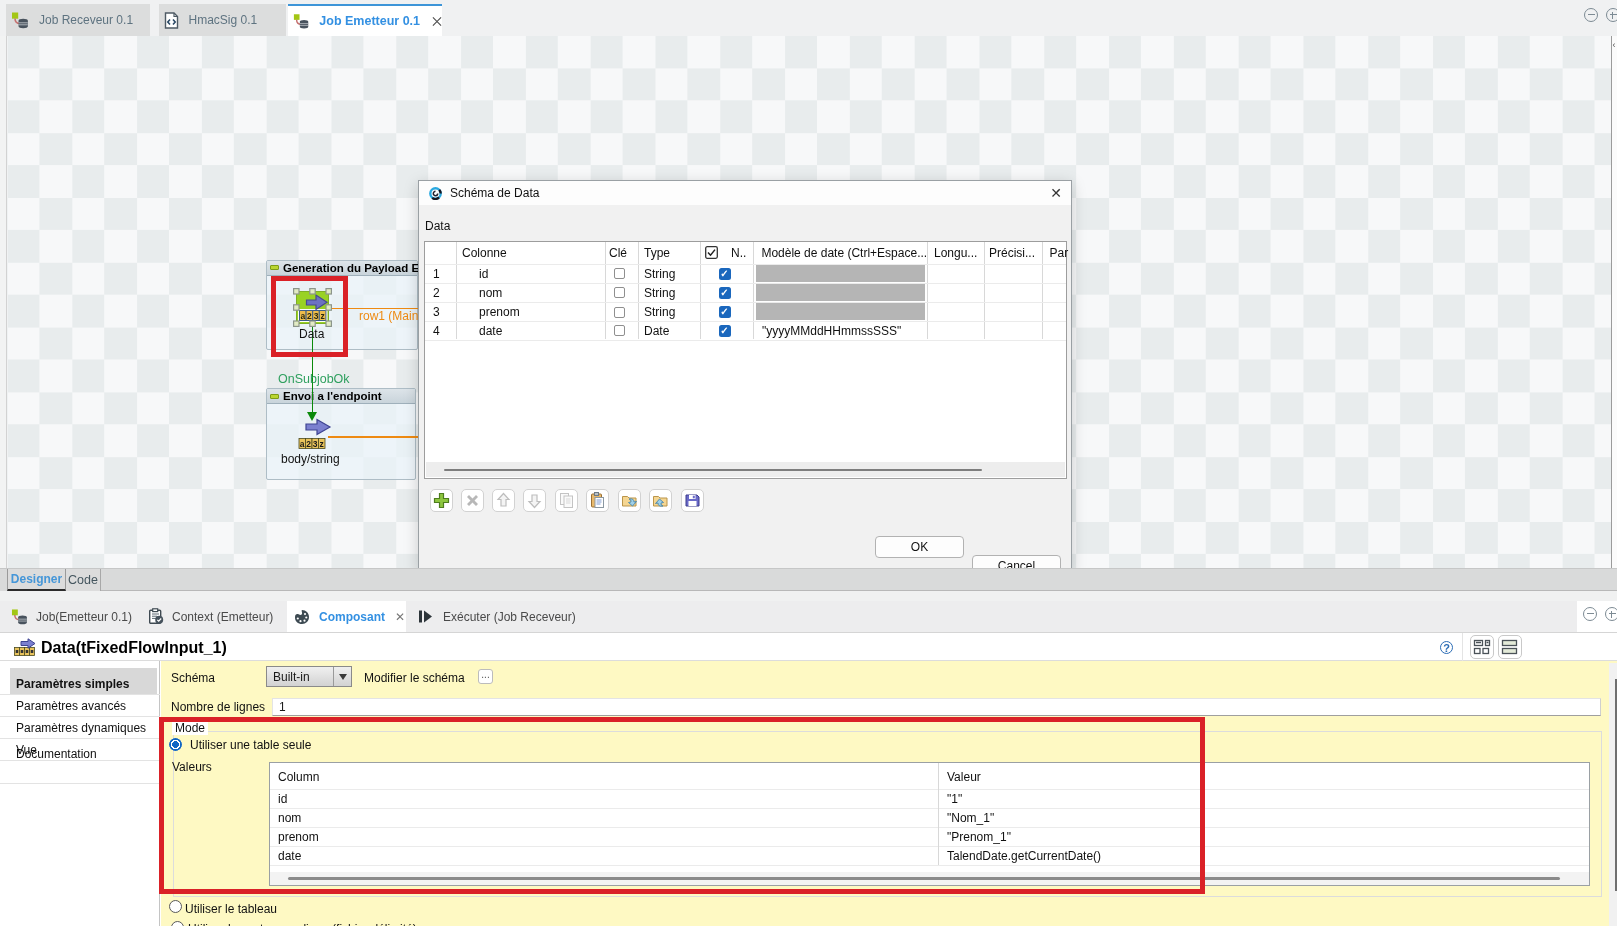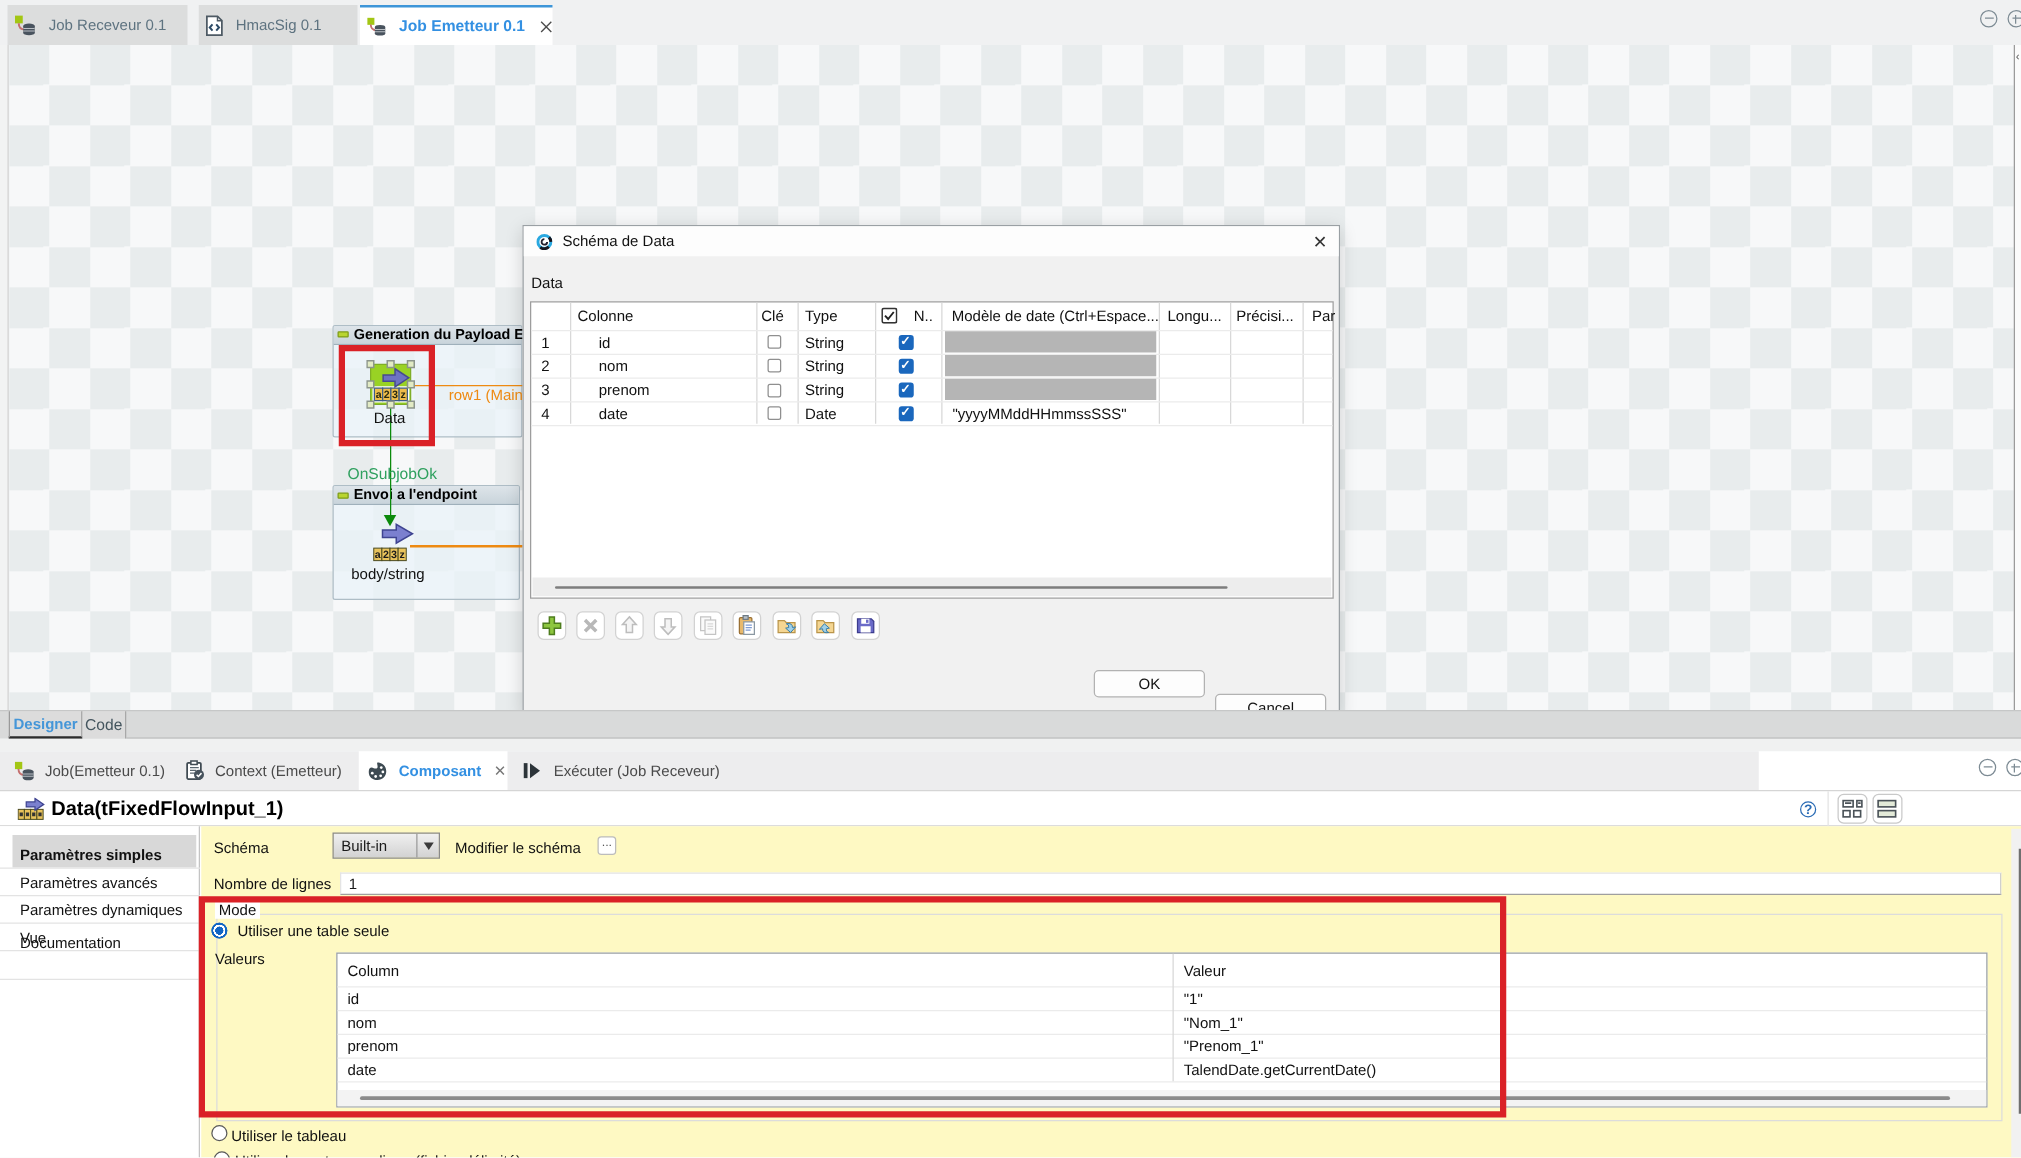--- a/index.html
+++ b/index.html
@@ -41,21 +41,21 @@
   .ckbox { position:absolute; width:11px; height:11px; border:1px solid #8f8f8f; border-radius:2px; background:#fff; }
   .bluechk { position:absolute; width:12px; height:12px; background:#1a67bd; border-radius:2.5px; color:#fff; font-size:10px; line-height:12px; text-align:center; font-weight:bold; }
   .graycell { position:absolute; background:#b5b5b5; }
   .tbtn { position:absolute; width:23px; height:23px; background:#fff; border:1px solid #d2d2d2; border-radius:5px; }
   .dlgbtn { position:absolute; width:89px; height:22px; background:#fdfdfd; border:1px solid #b2b2b2; border-radius:4px; text-align:center; line-height:20px; font-size:12px; color:#111; }
   
   #desrow { left:0; top:568px; width:1617px; height:23px; background:#d9dada; border-top:1px solid #c6c7c7; }
   .dtab { position:absolute; top:0; height:22px; border:1px solid #7b7b7b; border-top:none; display:flex; align-items:center; justify-content:center; }
   
   #gap { left:0; top:591px; width:1617px; height:10px; background:#f0f1f1; }
-  #btabs { left:0; top:601px; width:1407px; height:31px; background:#ededee; }
+  #btabs { left:0; top:601px; width:1577px; height:31px; background:#ededee; }
   .btab { position:absolute; top:0; height:31px; display:flex; align-items:center; color:#4a4a4a; font-size:12px; }
   #btab-comp { background:#fff; }
   #header2 { left:0; top:632px; width:1617px; height:29px; background:#fff; border-top:1px solid #d5d5d5; border-bottom:1px solid #dcdcdc; }
   #sidebar { left:0; top:661px; width:160px; height:265px; background:#fff; border-right:1px solid #c4c4c4; }
   .sbitem { position:absolute; left:16px; font-size:12px; color:#111; white-space:nowrap; }
   .sbline { position:absolute; left:0; width:160px; height:1px; background:#e3e3e3; }
   #mainp { left:161px; top:661px; width:1456px; height:265px; background:#fef9c3; }
   .flabel { position:absolute; font-size:12px; color:#111; white-space:nowrap; }
   .radio { position:absolute; width:13px; height:13px; border-radius:50%; border:1px solid #5a5a5a; background:#fff; }
   .radio.sel { border:none; background:radial-gradient(circle at 50% 50%, #1166c4 0 3.2px, #fff 3.4px 4.7px, #1166c4 4.9px 6.5px, rgba(0,0,0,0) 6.6px); }

